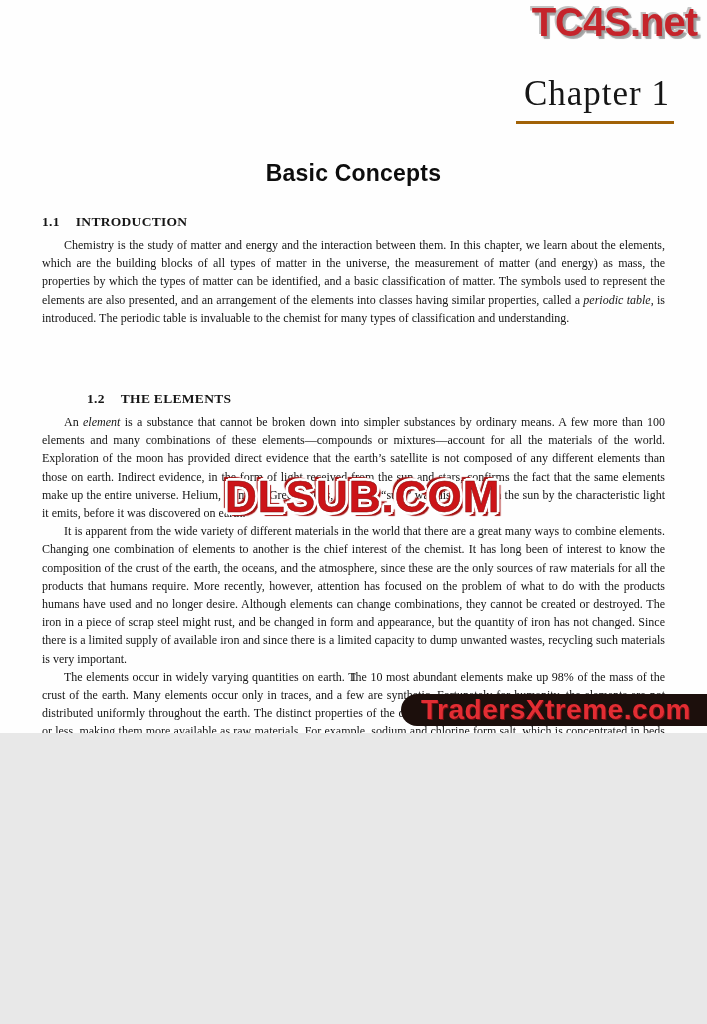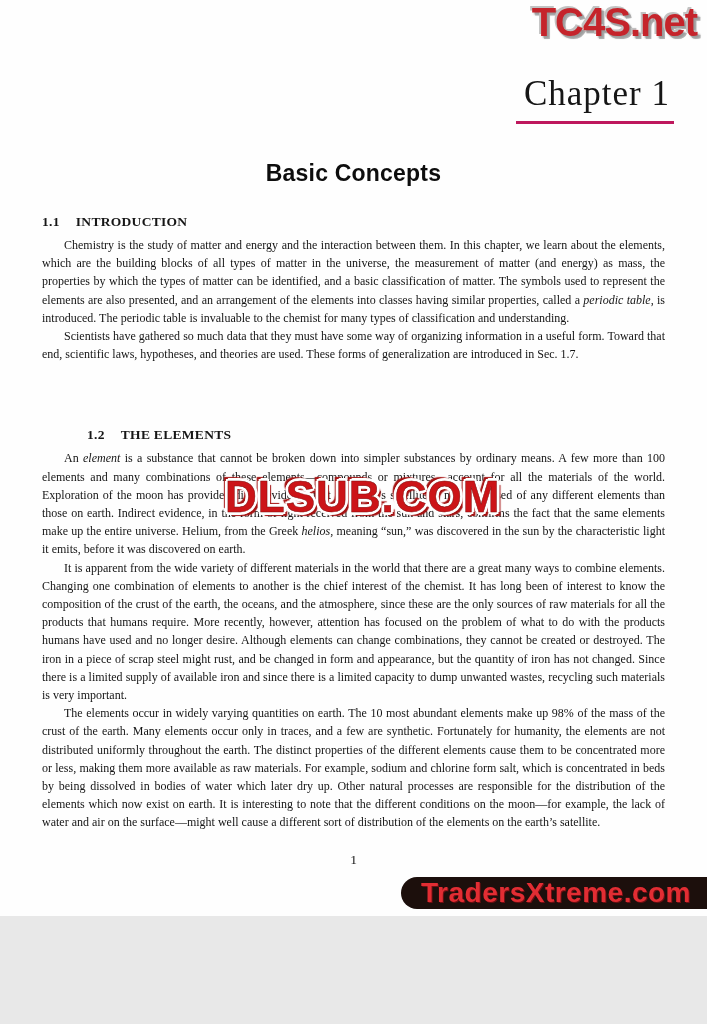--- a/index.html
+++ b/index.html
@@ -1,20 +1,20 @@
 <!DOCTYPE html>
 <html><head>
 <meta charset="utf-8">
 <style>
   * { margin: 0; padding: 0; box-sizing: border-box; }
   html, body { background: #e8e8e8; }
   .page {
     position: relative;
     width: 707px;
-    height: 916px;
+    height: 733px;
     margin: 0 auto;
     background: #fefefe;
     overflow: hidden;
     font-family: "Liberation Serif", serif;
     color: #161616;
   }
 
   
   .wm-top {
     position: absolute;
@@ -28,21 +28,21 @@
     text-shadow: -2px -2px 0 #c2c2c2, 2px 2px 2px #9a9a9a, 3px 3px 0 #b5b5b5;
   }
 
   
   .chapter {
     margin: 74px 33px 0 auto;
     width: fit-content;
     font-size: 35px;
     line-height: 40px;
     padding: 0 4px 7px 8px;
-    border-bottom: 3px solid #be185d;
+    border-bottom: 3px solid #a16207;
     letter-spacing: 1px;
   }
 
   
   .title {
     margin-top: 36px;
     text-align: center;
     font-family: "Liberation Sans", sans-serif;
     font-weight: bold;
     font-size: 23px;
@@ -132,21 +132,20 @@
   <h1 class="title">Basic Concepts</h1>
 
   <div class="content">
 
     <div class="section section-1">
       <div class="section-heading">
         <span>1.1</span>
         <span>INTRODUCTION</span>
       </div>
       <p class="para"><span>Chemistry is the study of matter and energy and the interaction between them. In this chapter, we learn about the elements, which are the building blocks of all types of matter in the universe, the measurement of matter (and energy) as mass, the properties by which the types of matter can be identified, and a basic classification of matter. The symbols used to represent the elements are also presented, and an arrangement of the elements into classes having similar properties, called a </span><em>periodic table</em><span>, is introduced. The periodic table is invaluable to the chemist for many types of classification and understanding.</span></p>
-      <p class="para"><span>Scientists have gathered so much data that they must have some way of organizing information in a useful form. Toward that end, scientific laws, hypotheses, and theories are used. These forms of generalization are introduced in Sec. 1.7.</span></p>
     </div>
 
     <div class="section section-2">
       <div class="section-heading">
         <span>1.2</span>
         <span>THE ELEMENTS</span>
       </div>
       <p class="para"><span>An </span><em>element</em><span> is a substance that cannot be broken down into simpler substances by ordinary means. A few more than 100 elements and many combinations of these elements—compounds or mixtures—account for all the materials of the world. Exploration of the moon has provided direct evidence that the earth’s satellite is not composed of any different elements than those on earth. Indirect evidence, in the form of light received from the sun and stars, confirms the fact that the same elements make up the entire universe. Helium, from the Greek </span><em>helios</em><span>, meaning “sun,” was discovered in the sun by the characteristic light it emits, before it was discovered on earth.</span></p>
       <p class="para"><span>It is apparent from the wide variety of different materials in the world that there are a great many ways to combine elements. Changing one combination of elements to another is the chief interest of the chemist. It has long been of interest to know the composition of the crust of the earth, the oceans, and the atmosphere, since these are the only sources of raw materials for all the products that humans require. More recently, however, attention has focused on the problem of what to do with the products humans have used and no longer desire. Although elements can change combinations, they cannot be created or destroyed. The iron in a piece of scrap steel might rust, and be changed in form and appearance, but the quantity of iron has not changed. Since there is a limited supply of available iron and since there is a limited capacity to dump unwanted wastes, recycling such materials is very important.</span></p>
       <p class="para"><span>The elements occur in widely varying quantities on earth. The 10 most abundant elements make up 98% of the mass of the crust of the earth. Many elements occur only in traces, and a few are synthetic. Fortunately for humanity, the elements are not distributed uniformly throughout the earth. The distinct properties of the different elements cause them to be concentrated more or less, making them more available as raw materials. For example, sodium and chlorine form salt, which is concentrated in beds by being dissolved in bodies of water which later dry up. Other natural processes are responsible for the distribution of the elements which now exist on earth. It is interesting to note that the different conditions on the moon—for example, the lack of water and air on the surface—might well cause a different sort of distribution of the elements on the earth’s satellite.</span></p>

